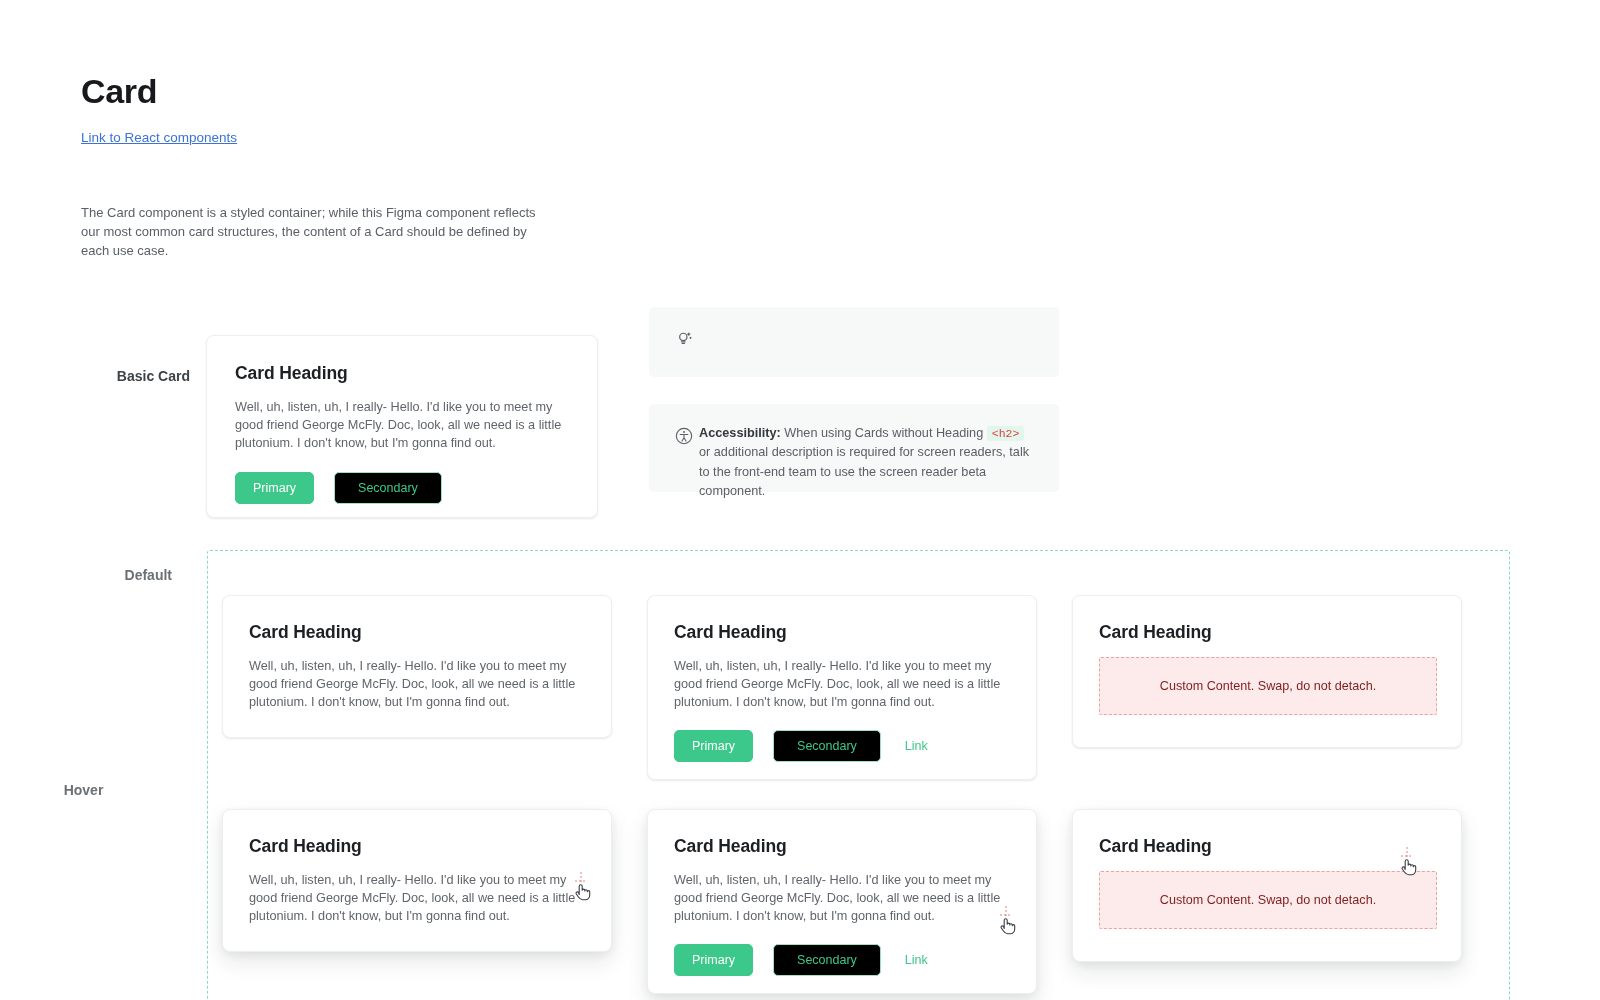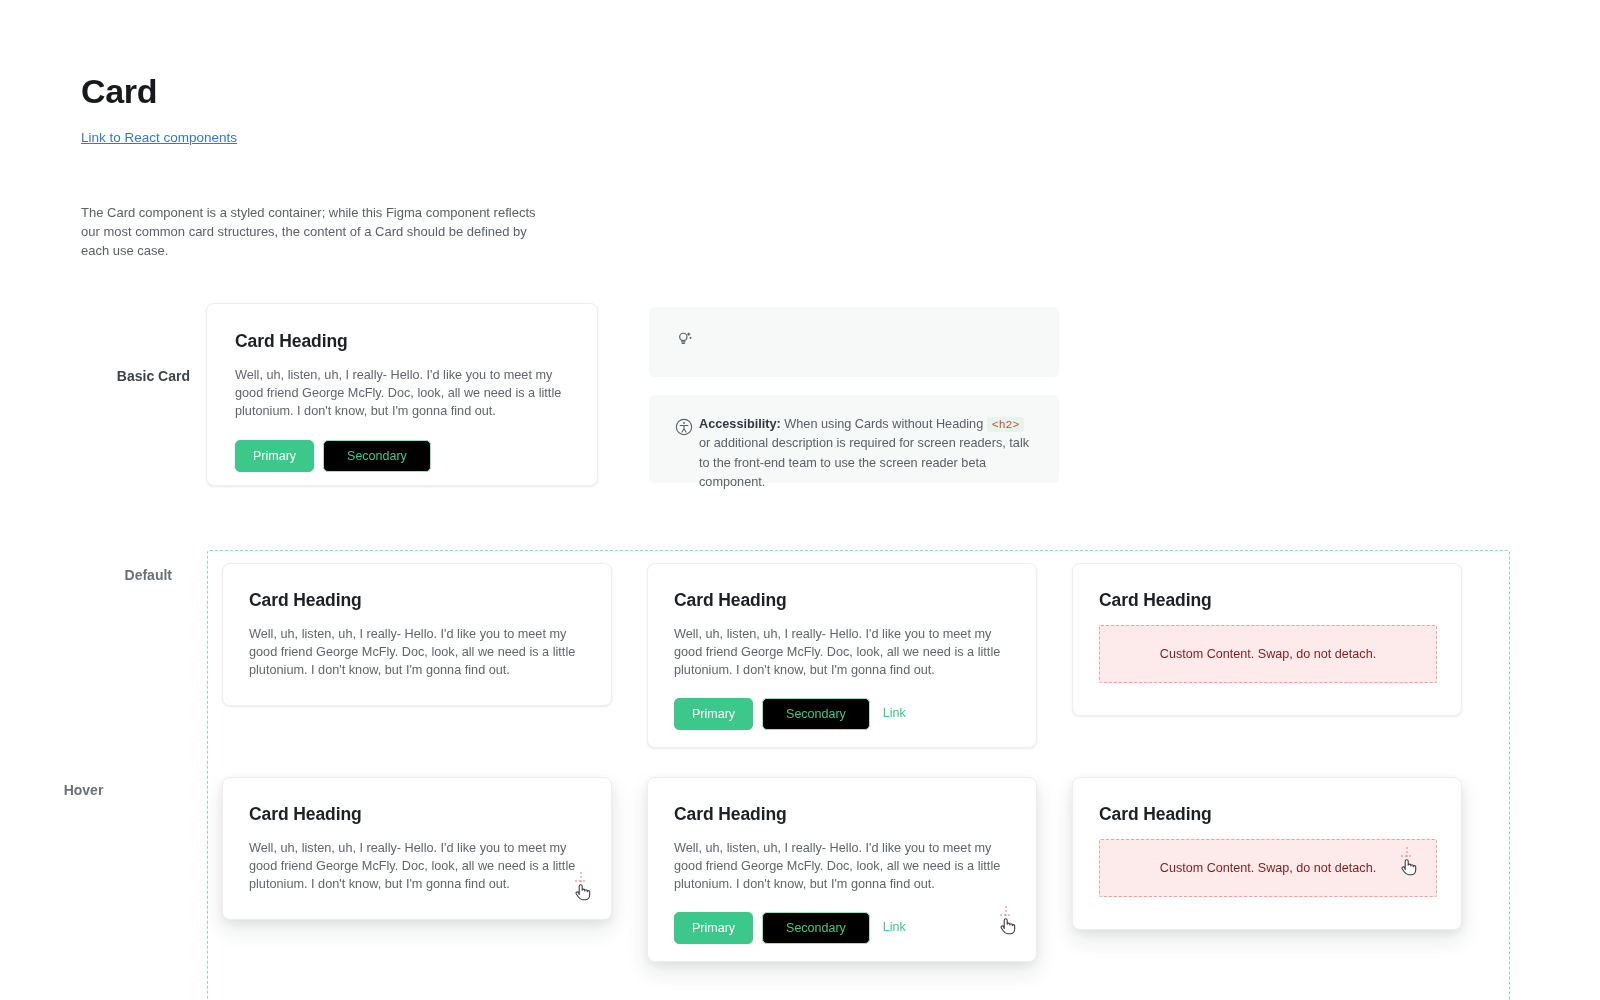--- a/index.html
+++ b/index.html
@@ -38,35 +38,36 @@
   }
   .row-label.strong { color: #3d4348; }
 
   
   .card {
     position: absolute;
     background: #ffffff;
     border-radius: 8px;
     border: 1px solid #edeff1;
     box-shadow: 0 1px 3px rgba(20,25,30,0.055), 0 1px 2px rgba(20,25,30,0.04);
+    margin-top: 32px;
   }
   .card.hoverish {
     border-color: #eceef0;
     box-shadow: 0 10px 22px rgba(24,28,33,0.10), 0 3px 8px rgba(24,28,33,0.06);
   }
   .card-heading {
     font-size: 17.5px; font-weight: bold; color: #1c1f23;
     letter-spacing: -0.1px;
   }
   .card-body {
     font-size: 12.7px; color: #60656b; line-height: 1.42;
   }
 
   
-  .btn-row { display: flex; align-items: flex-start; gap: 9px; }
+  .btn-row { display: flex; align-items: center; gap: 20px; }
   .btn {
     display: inline-flex; align-items: center; justify-content: center;
     font-size: 12.5px; border-radius: 5px; cursor: pointer;
     font-family: "Liberation Sans", sans-serif;
   }
   .btn-primary {
     background: #3cc88a; color: #ffffff; border: 1px solid #3cc88a;
     padding: 8px 17px;
   }
   .btn-secondary {
@@ -152,21 +153,21 @@
       <svg width="19" height="19" viewBox="0 0 24 24" fill="none" stroke="#5b6066" stroke-width="1.5" stroke-linecap="round">
         <circle cx="10.5" cy="10" r="4.6"></circle>
         <path d="M8.2 16.2h4.6"></path>
         <path d="M9 18.3h3"></path>
         <path d="M17.4 5.2v2.6M16.1 6.5h2.6"></path>
         <path d="M19.6 10.4v1.4M18.9 11.1h1.4"></path>
       </svg>
     </div>
   </div>
 
-  <div class="callout" style="left:649px; top:395px; width:410px; height:88px;">
+  <div class="callout" style="left:649px; top:404px; width:410px; height:88px;">
     <div class="callout-icon">
       <svg width="20" height="20" viewBox="0 0 24 24" fill="none" stroke="#5b6066" stroke-width="1.3">
         <circle cx="12" cy="12" r="9.2"></circle>
         <circle cx="12" cy="7.1" r="1.15" fill="#5b6066" stroke="none"></circle>
         <path d="M7.4 10.1h9.2" stroke-linecap="round"></path>
         <path d="M12 10.1v4.1M12 14.2l-2.4 3.9M12 14.2l2.4 3.9" stroke-linecap="round"></path>
       </svg>
     </div>
     <div class="callout-text"><b>Accessibility:</b><span> When using Cards without Heading </span><span class="code-chip">&lt;h2&gt;</span><span> or additional description is required for screen readers, talk to the front-end team to use the screen reader beta component.</span></div>
   </div>

